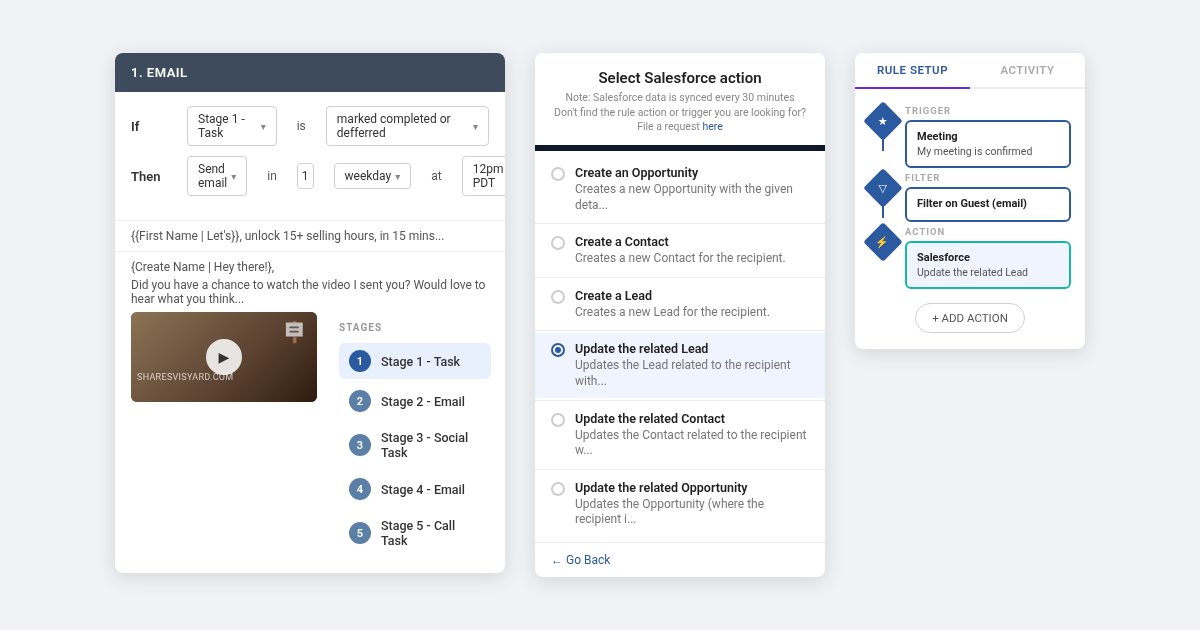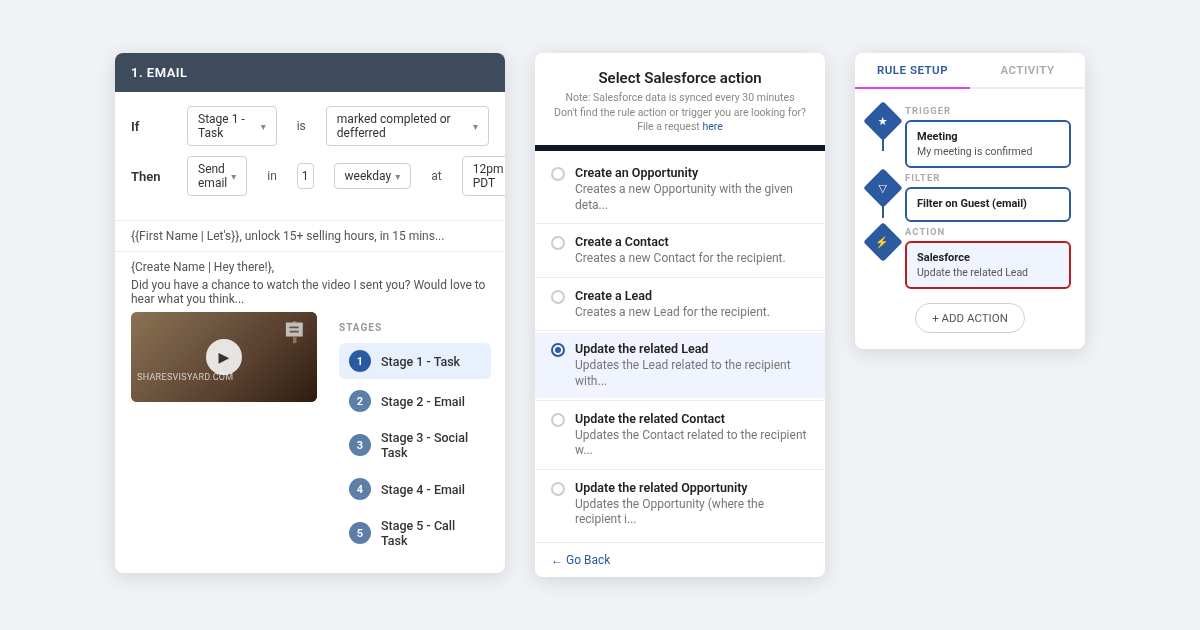--- a/index.html
+++ b/index.html
@@ -268,21 +268,21 @@
       padding: 10px 0;
       text-align: center;
       font-size: 11.5px;
       font-weight: 600;
       color: #aaa;
       cursor: pointer;
       letter-spacing: 0.5px;
     }
     .rp-tab.active {
       color: #2c5aa0;
-      border-bottom: 2px solid #d946ef;
+      border-bottom: 2px solid #6d28d9;
       margin-bottom: -2px;
     }
     .rp-body {
       padding: 16px 14px;
       display: flex;
       flex-direction: column;
       align-items: center;
     }
     .rp-section-label {
       font-size: 9.5px;
@@ -336,21 +336,21 @@
       padding: 7px 16px;
       font-size: 11.5px;
       color: #555;
       cursor: pointer;
       margin-top: 10px;
       display: flex;
       align-items: center;
       gap: 4px;
     }
     .action-node {
-      border: 2px solid #b91c1c;
+      border: 2px solid #14b8a6;
       background: #f0f4ff;
     }
   </style>
 </head>
 <body>
 
 <div class="main-container">
 
   <div class="left-panel">
     <div class="left-panel-header">

